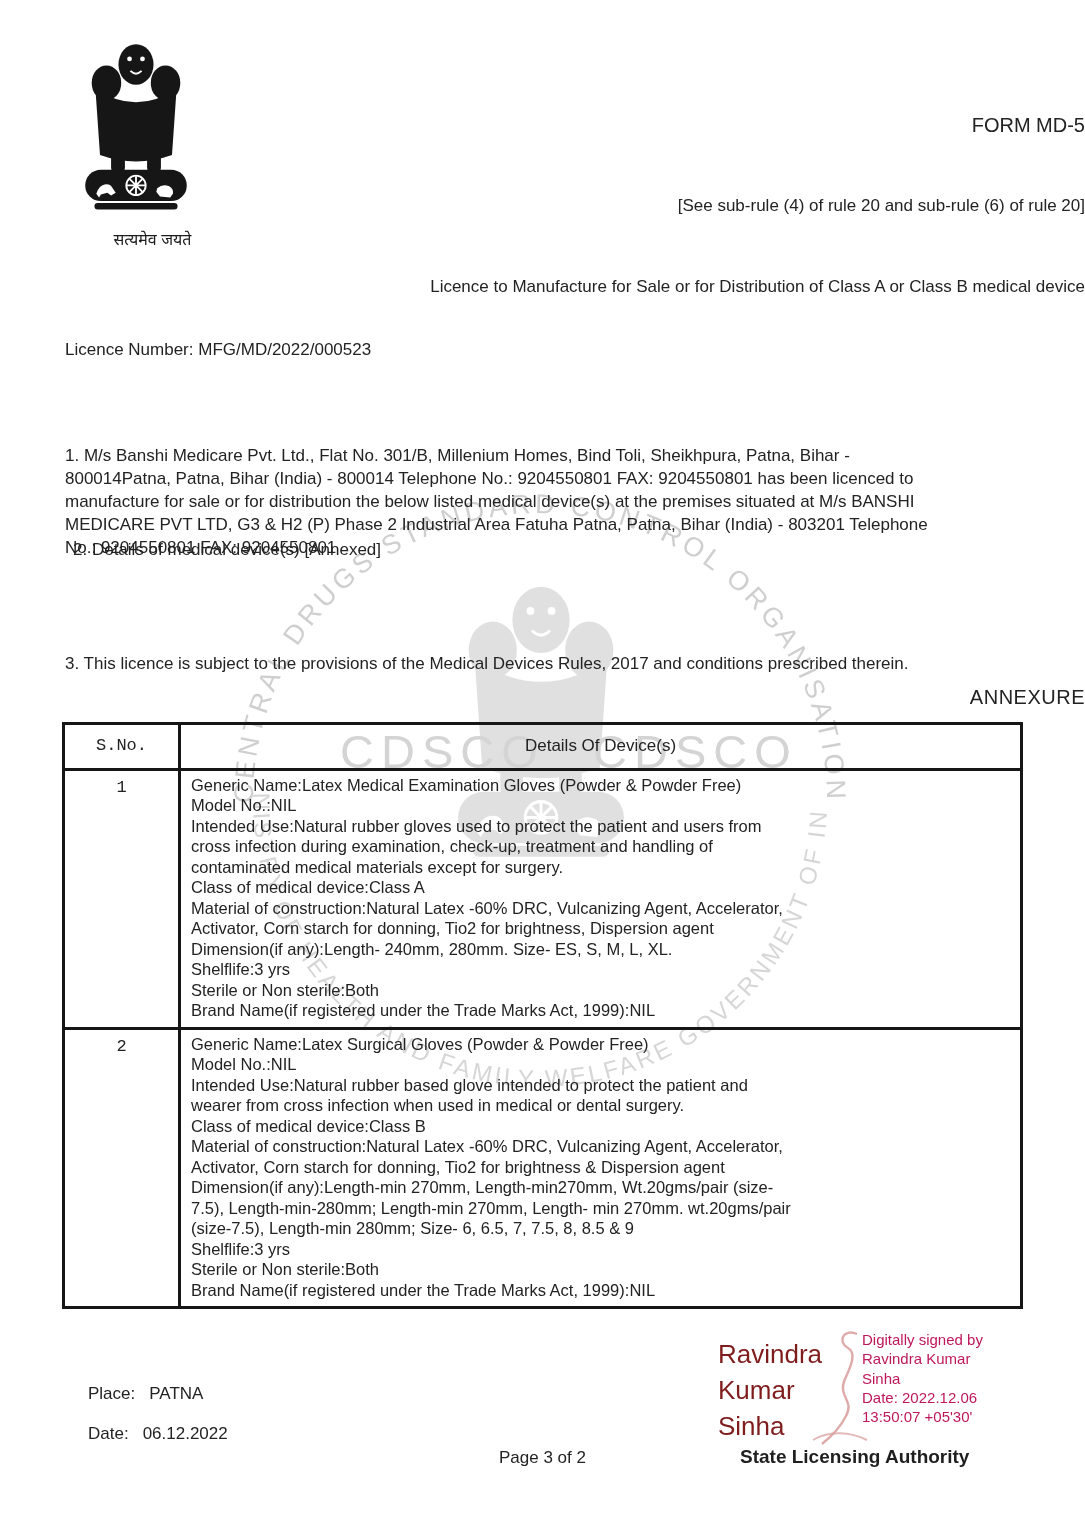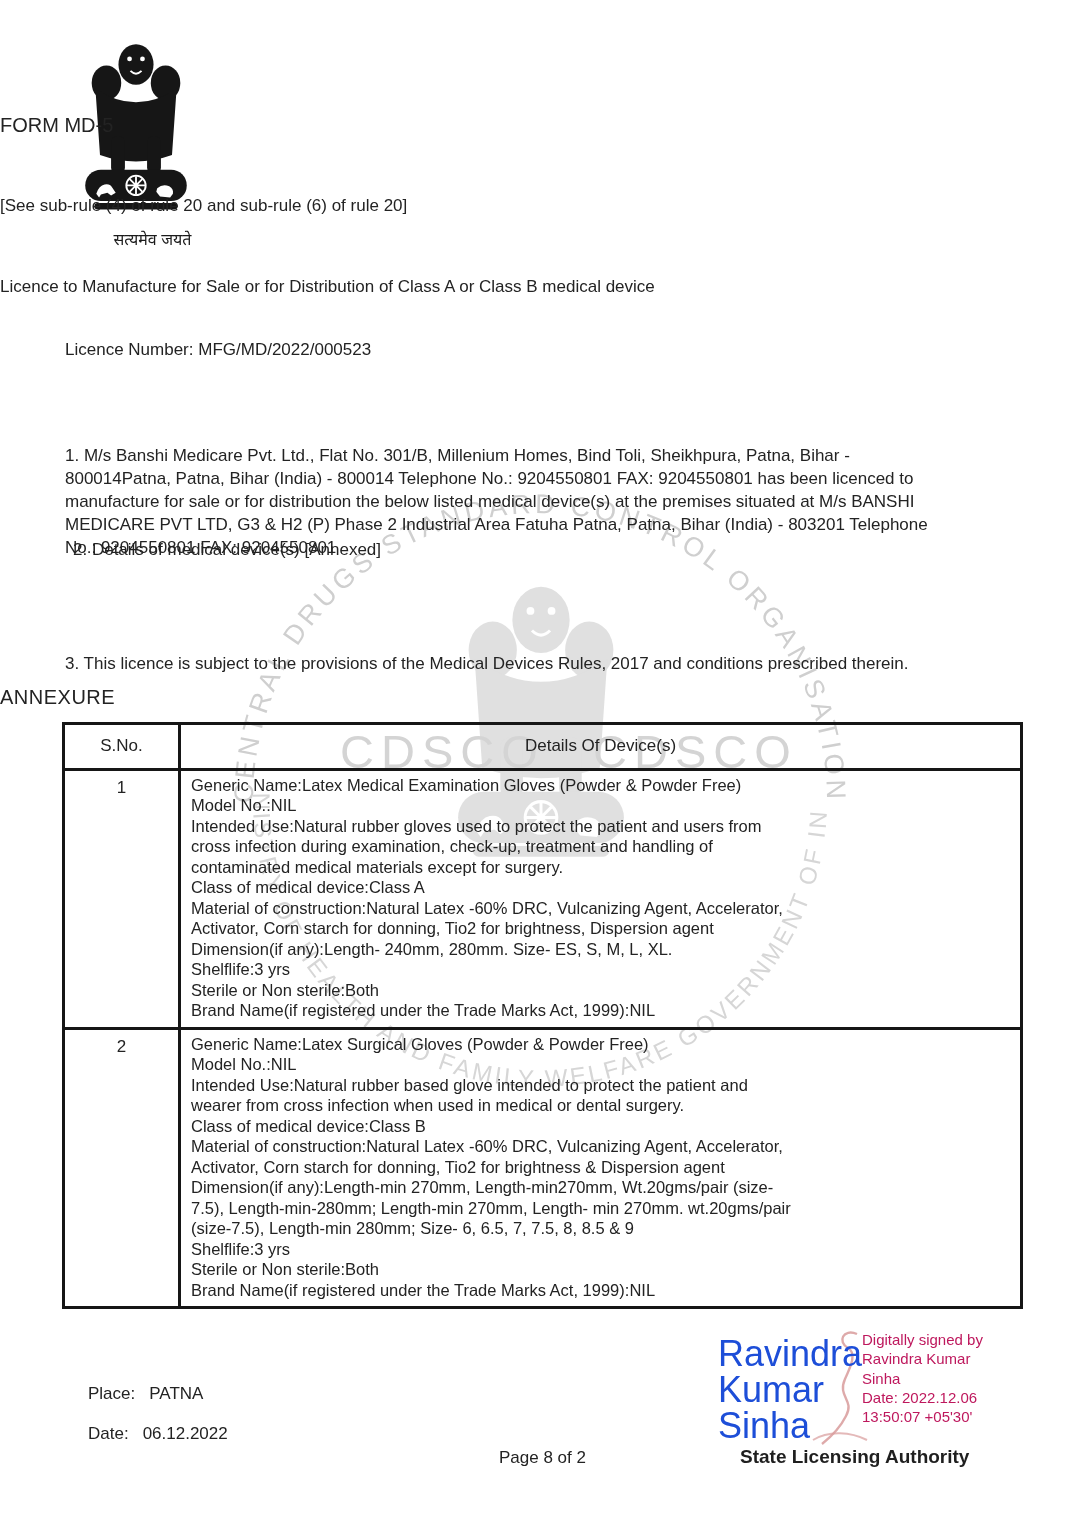--- a/index.html
+++ b/index.html
@@ -13,49 +13,49 @@
   
   .wm { position:absolute; left:215px; top:440px; width:660px; height:700px; z-index:0; }
   .wm-arc { font-size:27px; letter-spacing:4px; fill:#cfcfcf; font-family:"Liberation Sans",sans-serif; }
   .wm-arc.small { font-size:24px; letter-spacing:3px; fill:#d6d6d6; }
   .wm-cdsco { font-size:47px; letter-spacing:7px; fill:#d4d4d4; font-family:"Liberation Sans",sans-serif; }
   
   .emblem { position:absolute; left:76px; top:32px; width:120px; height:196px; z-index:1; }
   .motto { position:absolute; left:80px; top:228px; width:145px; text-align:center;
            font-size:16px; font-weight:400; color:#1b1b1b; z-index:1; }
   
-  .center-line { position:absolute; left:0; right:0; text-align:left; z-index:1; }
+  .center-line { position:absolute; left:0; right:0; text-align:right; z-index:1; }
   .form-title { top:114px; font-size:20px; }
   .subrule   { top:196px; font-size:17px; }
   .lic-title { top:277px; font-size:17px; }
   .lic-number { position:absolute; left:65px; top:340px; font-size:17px; z-index:1; }
   
   .para { position:absolute; left:65px; width:965px; font-size:17px; line-height:23px; z-index:1; }
   .p1 { top:405px;margin-top:39px; }
   .p2 { top:538px;margin-left:8px; }
   .p3 { top:652px; }
   .annexure-title { top:686px; font-size:20px; letter-spacing:0.5px; z-index:1; }
   .preline { white-space:pre-line; }
   
   .annex-table { position:absolute; left:62px; top:722px; width:961px;
                  border:3px solid #161616; z-index:1; background:transparent; }
   .t-row { display:flex; }
   .t-row + .t-row { border-top:3px solid #161616; }
   .t-cell-sno { flex:0 0 116px; border-right:3px solid #161616; text-align:center;
-                font-size:17px; padding-top:7px; }
+                font-size:17px; padding-top:7px;font-family:Liberation Mono, monospace; }
   .t-cell-det { flex:1; font-size:16.5px; line-height:20.5px; padding:4px 10px 6px 10px; }
   .t-row.header .t-cell-sno { padding:11px 0; }
   .t-row.header .t-cell-det { text-align:center; padding:11px 0; font-size:17px; }
   
   .place-line { position:absolute; left:88px; top:1384px; font-size:17px; z-index:1; }
   .date-line  { position:absolute; left:88px; top:1424px; font-size:17px; z-index:1; }
   .page-num   { position:absolute; left:0; right:0; top:1448px; text-align:center; font-size:17px; z-index:1; }
   .label-gap { display:inline-block; margin-right:14px; }
-  .sig-name { position:absolute; left:718px; top:1336px; font-size:36px; line-height:36px;
-              color:#1d4ed8; z-index:2; }
+  .sig-name { position:absolute; left:718px; top:1336px; font-size:26px; line-height:36px;
+              color:#7f1d1d; z-index:2; }
   .sig-flourish { position:absolute; left:805px; top:1326px; width:75px; height:138px; z-index:1; }
   .sig-details { position:absolute; left:862px; top:1330px; font-size:15px; line-height:19.3px;
                  color:#be185d; z-index:2; }
   .authority { position:absolute; left:740px; top:1446px; font-size:19px; color:#1f1f1f; z-index:2;font-weight:bold; }
 </style>
 </head>
 <body>
 
 <div class="page">
 
@@ -152,21 +152,21 @@
 Brand Name(if registered under the Trade Marks Act, 1999):NIL</div>
     </div>
   </div>
 
   <div class="place-line">
     <span class="label-gap">Place:</span><span>PATNA</span>
   </div>
   <div class="date-line">
     <span class="label-gap">Date:</span><span>06.12.2022</span>
   </div>
-  <div class="page-num">Page 8 of 2</div>
+  <div class="page-num">Page 3 of 2</div>
 
   <div class="sig-name preline">Ravindra
 Kumar
 Sinha</div>
   <svg class="sig-flourish" viewBox="0 0 75 138" aria-hidden="true">
     <path d="M52 8 C 38 2 32 16 43 22 C 52 27 46 40 40 53 C 32 71 50 74 41 90 C 36 100 27 110 17 118" stroke="#d89b9b" stroke-width="2.4" fill="none" opacity="0.85"></path>
     <path d="M8 114 C 24 104 46 106 62 114" stroke="#d89b9b" stroke-width="2" fill="none" opacity="0.7"></path>
   </svg>
   <div class="sig-details preline">Digitally signed by
 Ravindra Kumar

